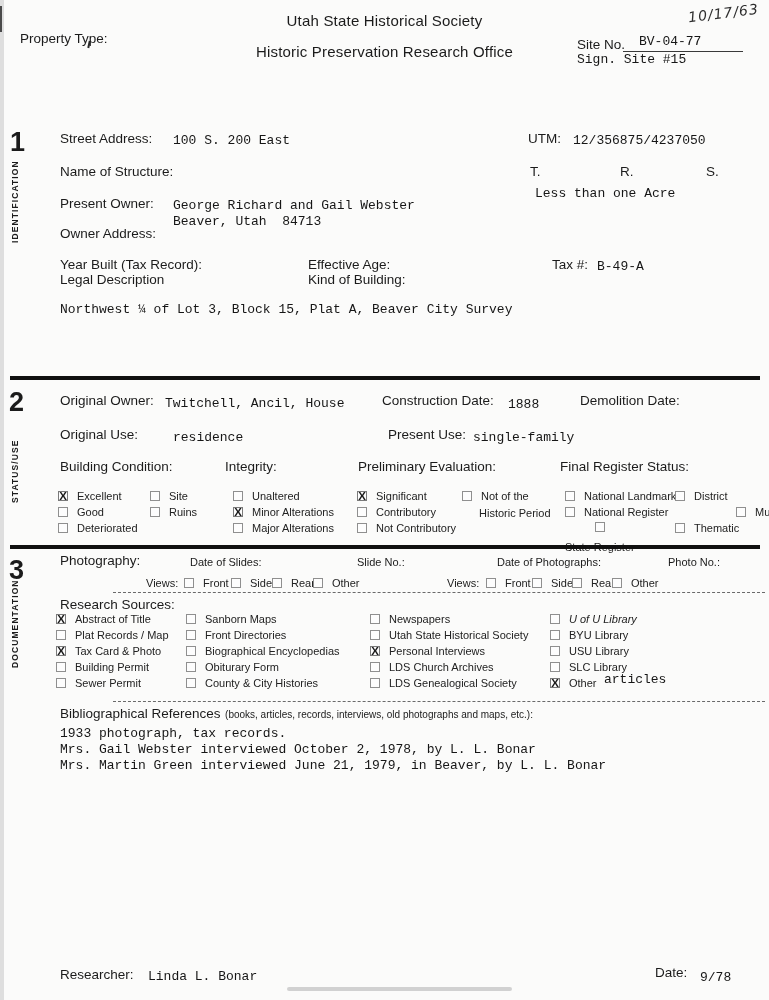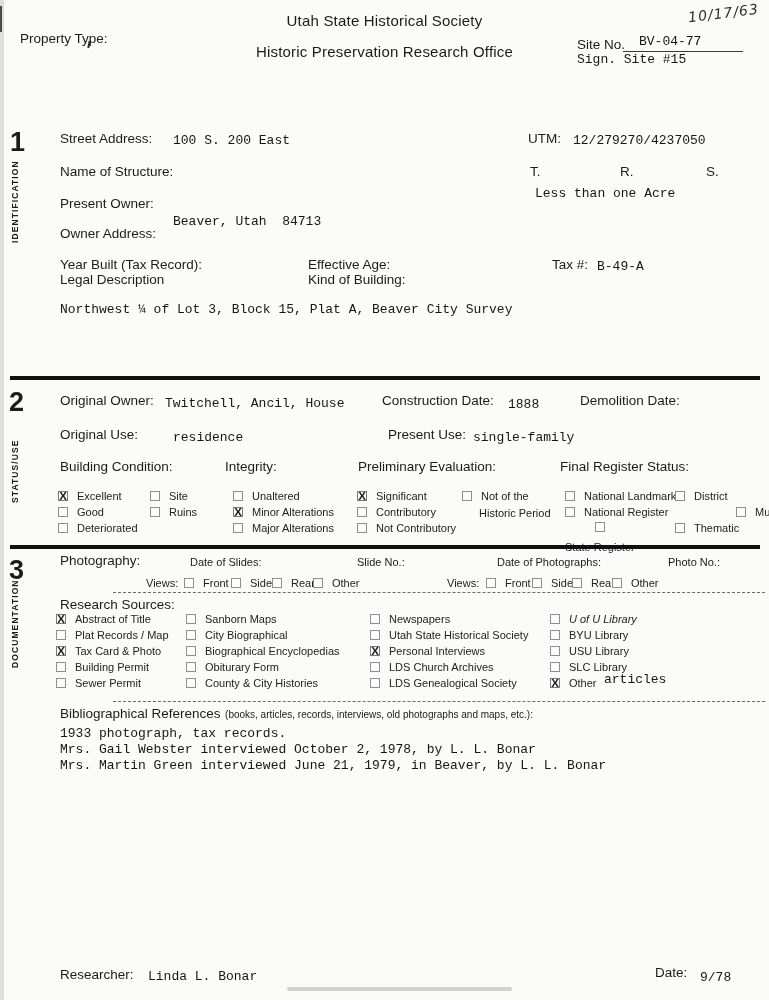--- a/index.html
+++ b/index.html
@@ -47,29 +47,30 @@
   <div class="abs mono" style="left:639px;top:34px;">BV-04-77</div>
   <div class="underline" style="left:623px;top:51px;width:120px;"></div>
   <div class="abs mono" style="left:577px;top:52px;">Sign. Site #15</div>
 
   <div class="abs secnum" style="left:10px;top:127px;">1</div>
   <div class="abs side-label" style="left:10px;top:243px;">IDENTIFICATION</div>
 
   <div class="abs sans13" style="left:60px;top:131px;">Street Address:</div>
   <div class="abs mono" style="left:173px;top:133px;">100 S. 200 East</div>
   <div class="abs sans13" style="left:528px;top:131px;">UTM:</div>
-  <div class="abs mono" style="left:573px;top:133px;">12/279270/4237050</div>
+  <div class="abs mono" style="left:573px;top:133px;">12/356875/4237050</div>
 
   <div class="abs sans13" style="left:60px;top:164px;">Name of Structure:</div>
   <div class="abs sans13" style="left:530px;top:164px;">T.</div>
   <div class="abs sans13" style="left:620px;top:164px;">R.</div>
   <div class="abs sans13" style="left:706px;top:164px;">S.</div>
   <div class="abs mono" style="left:535px;top:186px;">Less than one Acre</div>
 
   <div class="abs sans13" style="left:60px;top:196px;">Present Owner:</div>
+  <div class="abs mono" style="left:173px;top:198px;">George Richard and Gail Webster</div>
   <div class="abs mono" style="left:173px;top:214px;">Beaver, Utah  84713</div>
   <div class="abs sans13" style="left:60px;top:226px;">Owner Address:</div>
 
   <div class="abs sans13" style="left:60px;top:257px;">Year Built  (Tax Record):</div>
   <div class="abs sans13" style="left:308px;top:257px;">Effective Age:</div>
   <div class="abs sans13" style="left:552px;top:257px;">Tax #:</div>
   <div class="abs mono" style="left:597px;top:259px;">B-49-A</div>
   <div class="abs sans13" style="left:60px;top:272px;">Legal Description</div>
   <div class="abs sans13" style="left:308px;top:272px;">Kind of Building:</div>
   <div class="abs mono" style="left:60px;top:302px;">Northwest ¼ of Lot 3, Block 15, Plat A, Beaver City Survey</div>
@@ -246,21 +247,21 @@
       <span class="cb"></span>
       <span>Sewer Permit</span>
     </div>
 
   <div class="cbi" style="left:186px;top:613px;">
       <span class="cb"></span>
       <span>Sanborn Maps</span>
     </div>
   <div class="cbi" style="left:186px;top:629px;">
       <span class="cb"></span>
-      <span>City Biographical</span>
+      <span>Front Directories</span>
     </div>
   <div class="cbi" style="left:186px;top:645px;">
       <span class="cb"></span>
       <span>Biographical  Encyclopedias</span>
     </div>
   <div class="cbi" style="left:186px;top:661px;">
       <span class="cb"></span>
       <span>Obiturary Form</span>
     </div>
   <div class="cbi" style="left:186px;top:677px;">

